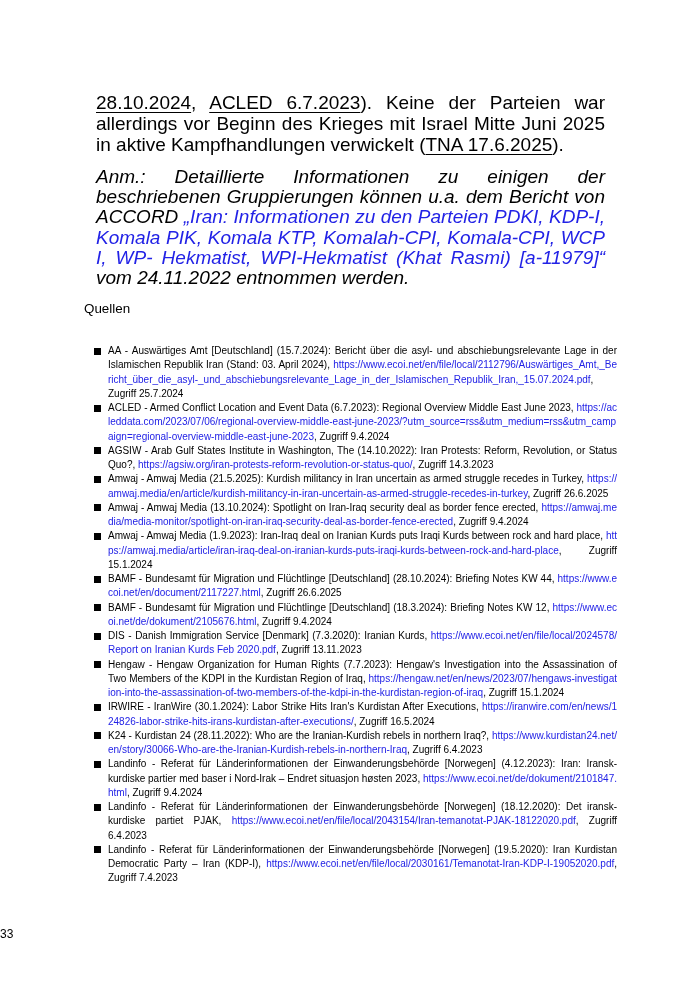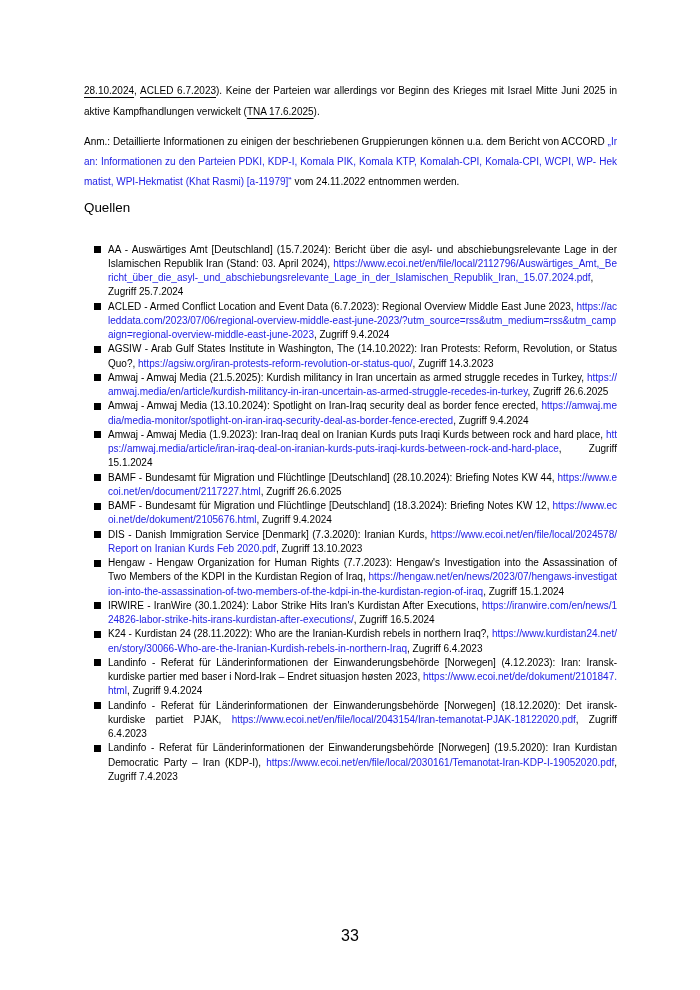--- a/index.html
+++ b/index.html
@@ -13,27 +13,28 @@
     font-family: "Liberation Sans", sans-serif;
     overflow: hidden;
   }
   .content {
     position: absolute;
     left: 84px;
     top: 80px;
     width: 533px;
   }
   .para {
-    margin: 0;
+    margin: 12px;
     text-align: justify;
-    font-size: 10px;
+    font-size: 19px;
     line-height: 21px;
   }
   .para-intro { margin-bottom: 10px; }
   .para-note {
+    font-style: italic;
     line-height: 20.2px;
   }
   .uref {
     text-decoration: underline;
     text-underline-offset: 2.5px;
     text-decoration-thickness: 1px;
   }
   .lnk {
     color: var(--link-blue, #2222e6);
     word-break: break-all;
@@ -63,22 +64,21 @@
     width: 7px;
     height: 7px;
     background: #000000;
     display: inline-block;
   }
   .page-num {
     position: absolute;
     top: 927px;
     left: 0;
     width: 100%;
-    text-align: center;
-    font-size: 16px;
+    font-size: 12px;
   }
 </style>
 </head>
 <body>
 
 <div class="page">
   <div class="content">
     <p class="para para-intro"><span class="uref">28.10.2024</span><span>, </span><span class="uref">ACLED 6.7.2023</span><span>). Keine der Parteien war allerdings vor Beginn des Krieges mit Israel Mitte Juni 2025 in aktive Kampfhandlungen verwickelt (</span><span class="uref">TNA 17.6.2025</span><span>).</span></p>
 
     <p class="para para-note"><span>Anm.: Detaillierte Informationen zu einigen der beschriebenen Gruppierungen können u.a. dem Bericht von ACCORD </span><span class="lnk">„Iran: Informationen zu den Parteien PDKI, KDP-I, Komala PIK, Komala KTP, Komalah-CPI, Komala-CPI, WCPI, WP- Hekmatist, WPI-Hekmatist (Khat Rasmi) [a-11979]“</span><span> vom 24.11.2022 entnommen werden.</span></p>
@@ -87,21 +87,21 @@
 
     <ul class="sources">
         <li><span class="bullet"></span><span>AA - Auswärtiges Amt [Deutschland] (15.7.2024): Bericht über die asyl- und abschiebungsrelevante Lage in der Islamischen Republik Iran (Stand: 03. April 2024), </span><span class="lnk">https://www.ecoi.net/en/file/local/2112796/Auswärtiges_Amt,_Bericht_über_die_asyl-_und_abschiebungsrelevante_Lage_in_der_Islamischen_Republik_Iran,_15.07.2024.pdf</span><span>, Zugriff 25.7.2024</span></li>
         <li><span class="bullet"></span><span>ACLED - Armed Conflict Location and Event Data (6.7.2023): Regional Overview Middle East June 2023, </span><span class="lnk">https://acleddata.com/2023/07/06/regional-overview-middle-east-june-2023/?utm_source=rss&amp;utm_medium=rss&amp;utm_campaign=regional-overview-middle-east-june-2023</span><span>, Zugriff 9.4.2024</span></li>
         <li><span class="bullet"></span><span>AGSIW - Arab Gulf States Institute in Washington, The (14.10.2022): Iran Protests: Reform, Revolution, or Status Quo?, </span><span class="lnk">https://agsiw.org/iran-protests-reform-revolution-or-status-quo/</span><span>, Zugriff 14.3.2023</span></li>
         <li><span class="bullet"></span><span>Amwaj - Amwaj Media (21.5.2025): Kurdish militancy in Iran uncertain as armed struggle recedes in Turkey, </span><span class="lnk">https://amwaj.media/en/article/kurdish-militancy-in-iran-uncertain-as-armed-struggle-recedes-in-turkey</span><span>, Zugriff 26.6.2025</span></li>
         <li><span class="bullet"></span><span>Amwaj - Amwaj Media (13.10.2024): Spotlight on Iran-Iraq security deal as border fence erected, </span><span class="lnk">https://amwaj.media/media-monitor/spotlight-on-iran-iraq-security-deal-as-border-fence-erected</span><span>, Zugriff 9.4.2024</span></li>
         <li><span class="bullet"></span><span>Amwaj - Amwaj Media (1.9.2023): Iran-Iraq deal on Iranian Kurds puts Iraqi Kurds between rock and hard place, </span><span class="lnk">https://amwaj.media/article/iran-iraq-deal-on-iranian-kurds-puts-iraqi-kurds-between-rock-and-hard-place</span><span>, Zugriff 15.1.2024</span></li>
         <li><span class="bullet"></span><span>BAMF - Bundesamt für Migration und Flüchtlinge [Deutschland] (28.10.2024): Briefing Notes KW 44, </span><span class="lnk">https://www.ecoi.net/en/document/2117227.html</span><span>, Zugriff 26.6.2025</span></li>
         <li><span class="bullet"></span><span>BAMF - Bundesamt für Migration und Flüchtlinge [Deutschland] (18.3.2024): Briefing Notes KW 12, </span><span class="lnk">https://www.ecoi.net/de/dokument/2105676.html</span><span>, Zugriff 9.4.2024</span></li>
-        <li><span class="bullet"></span><span>DIS - Danish Immigration Service [Denmark] (7.3.2020): Iranian Kurds, </span><span class="lnk">https://www.ecoi.net/en/file/local/2024578/Report on Iranian Kurds Feb 2020.pdf</span><span>, Zugriff 13.10.2023</span></li>
+        <li><span class="bullet"></span><span>DIS - Danish Immigration Service [Denmark] (7.3.2020): Iranian Kurds, </span><span class="lnk">https://www.ecoi.net/en/file/local/2024578/Report on Iranian Kurds Feb 2020.pdf</span><span>, Zugriff 13.11.2023</span></li>
         <li><span class="bullet"></span><span>Hengaw - Hengaw Organization for Human Rights (7.7.2023): Hengaw's Investigation into the Assassination of Two Members of the KDPI in the Kurdistan Region of Iraq, </span><span class="lnk">https://hengaw.net/en/news/2023/07/hengaws-investigation-into-the-assassination-of-two-members-of-the-kdpi-in-the-kurdistan-region-of-iraq</span><span>, Zugriff 15.1.2024</span></li>
         <li><span class="bullet"></span><span>IRWIRE - IranWire (30.1.2024): Labor Strike Hits Iran's Kurdistan After Executions, </span><span class="lnk">https://iranwire.com/en/news/124826-labor-strike-hits-irans-kurdistan-after-executions/</span><span>, Zugriff 16.5.2024</span></li>
         <li><span class="bullet"></span><span>K24 - Kurdistan 24 (28.11.2022): Who are the Iranian-Kurdish rebels in northern Iraq?, </span><span class="lnk">https://www.kurdistan24.net/en/story/30066-Who-are-the-Iranian-Kurdish-rebels-in-northern-Iraq</span><span>, Zugriff 6.4.2023</span></li>
         <li><span class="bullet"></span><span>Landinfo - Referat für Länderinformationen der Einwanderungsbehörde [Norwegen] (4.12.2023): Iran: Iransk-kurdiske partier med baser i Nord-Irak – Endret situasjon høsten 2023, </span><span class="lnk">https://www.ecoi.net/de/dokument/2101847.html</span><span>, Zugriff 9.4.2024</span></li>
         <li><span class="bullet"></span><span>Landinfo - Referat für Länderinformationen der Einwanderungsbehörde [Norwegen] (18.12.2020): Det iransk-kurdiske partiet PJAK, </span><span class="lnk">https://www.ecoi.net/en/file/local/2043154/Iran-temanotat-PJAK-18122020.pdf</span><span>, Zugriff 6.4.2023</span></li>
         <li><span class="bullet"></span><span>Landinfo - Referat für Länderinformationen der Einwanderungsbehörde [Norwegen] (19.5.2020): Iran Kurdistan Democratic Party – Iran (KDP-I), </span><span class="lnk">https://www.ecoi.net/en/file/local/2030161/Temanotat-Iran-KDP-I-19052020.pdf</span><span>, Zugriff 7.4.2023</span></li>
       </ul>
   </div>
 
   <div class="page-num">33</div>

